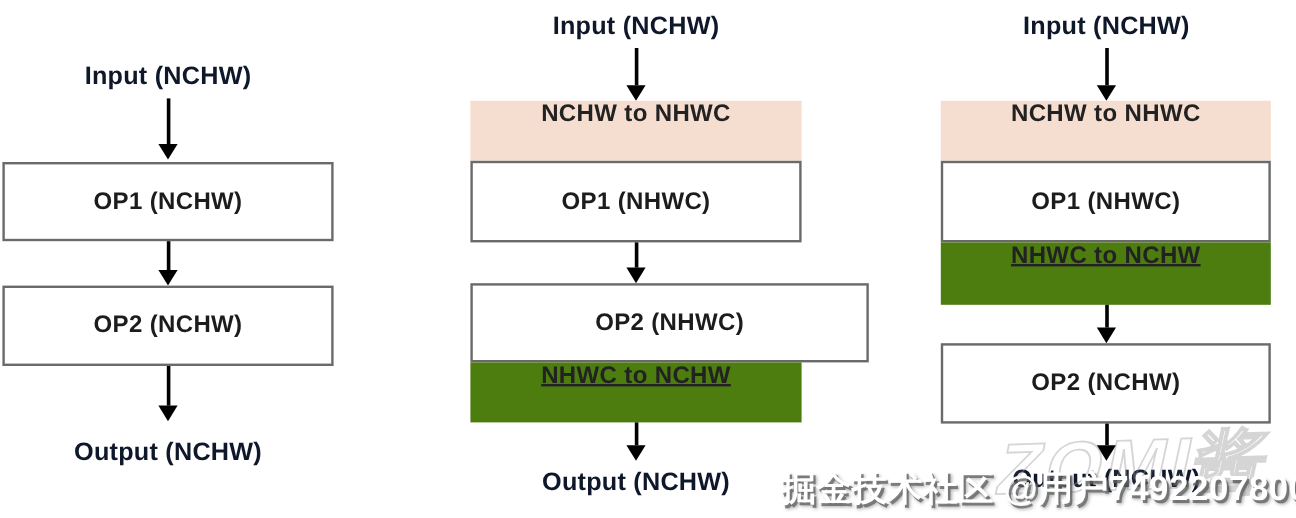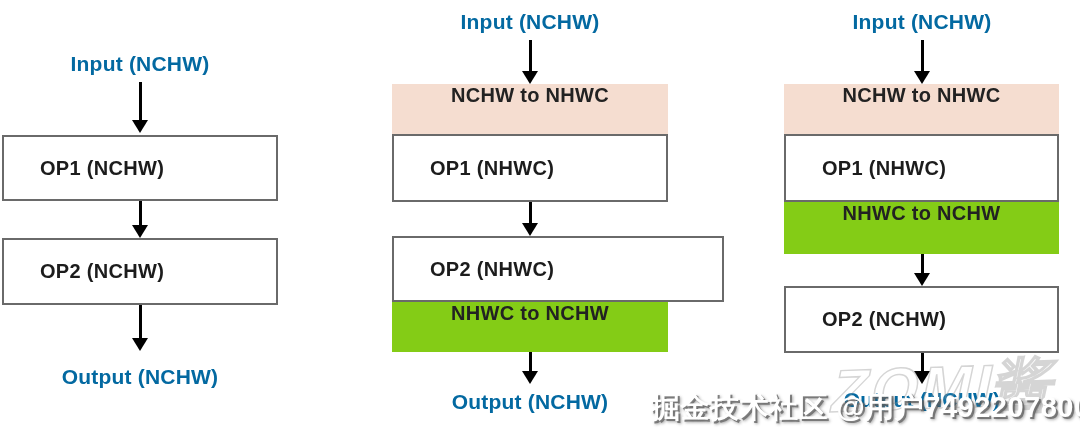--- a/index.html
+++ b/index.html
@@ -12,47 +12,47 @@
     overflow: hidden;
     font-family: "Liberation Sans", "DejaVu Sans", sans-serif;
     color: #1a1a1a;
   }
   .flow-label {
     position: absolute;
     text-align: center;
     font-size: 21px;
     font-weight: 700;
     letter-spacing: 0.2px;
-    color: #0369a1;
+    color: #0f172a;
     white-space: nowrap;
   }
   .op-box {
     position: absolute;
     background: #ffffff;
     border: 2px solid #6a6a6a;
     display: flex;
     align-items: center;
+    justify-content: center;
     font-size: 20px;
     font-weight: 700;
     letter-spacing: 0.3px;
     color: #1c1c1c;
-    padding-left: 36px;
   }
   .strip {
     position: absolute;
     display: flex;
     align-items: flex-start;
     justify-content: center;
     font-size: 20px;
     font-weight: 700;
     letter-spacing: 0.3px;
     color: #222222;
   }
   .strip.peach { background: #f5ddd0; }
-  .strip.blue  { background: #84cc16; }
+  .strip.blue  { background: #4d7c0f; text-decoration: underline; }
   .arrow {
     position: absolute;
     width: 16px;
     display: flex;
     flex-direction: column;
     align-items: center;
   }
   .arrow .shaft { width: 3px; flex: 1 1 auto; background: #000; }
   .arrow .head {
     width: 0; height: 0;

